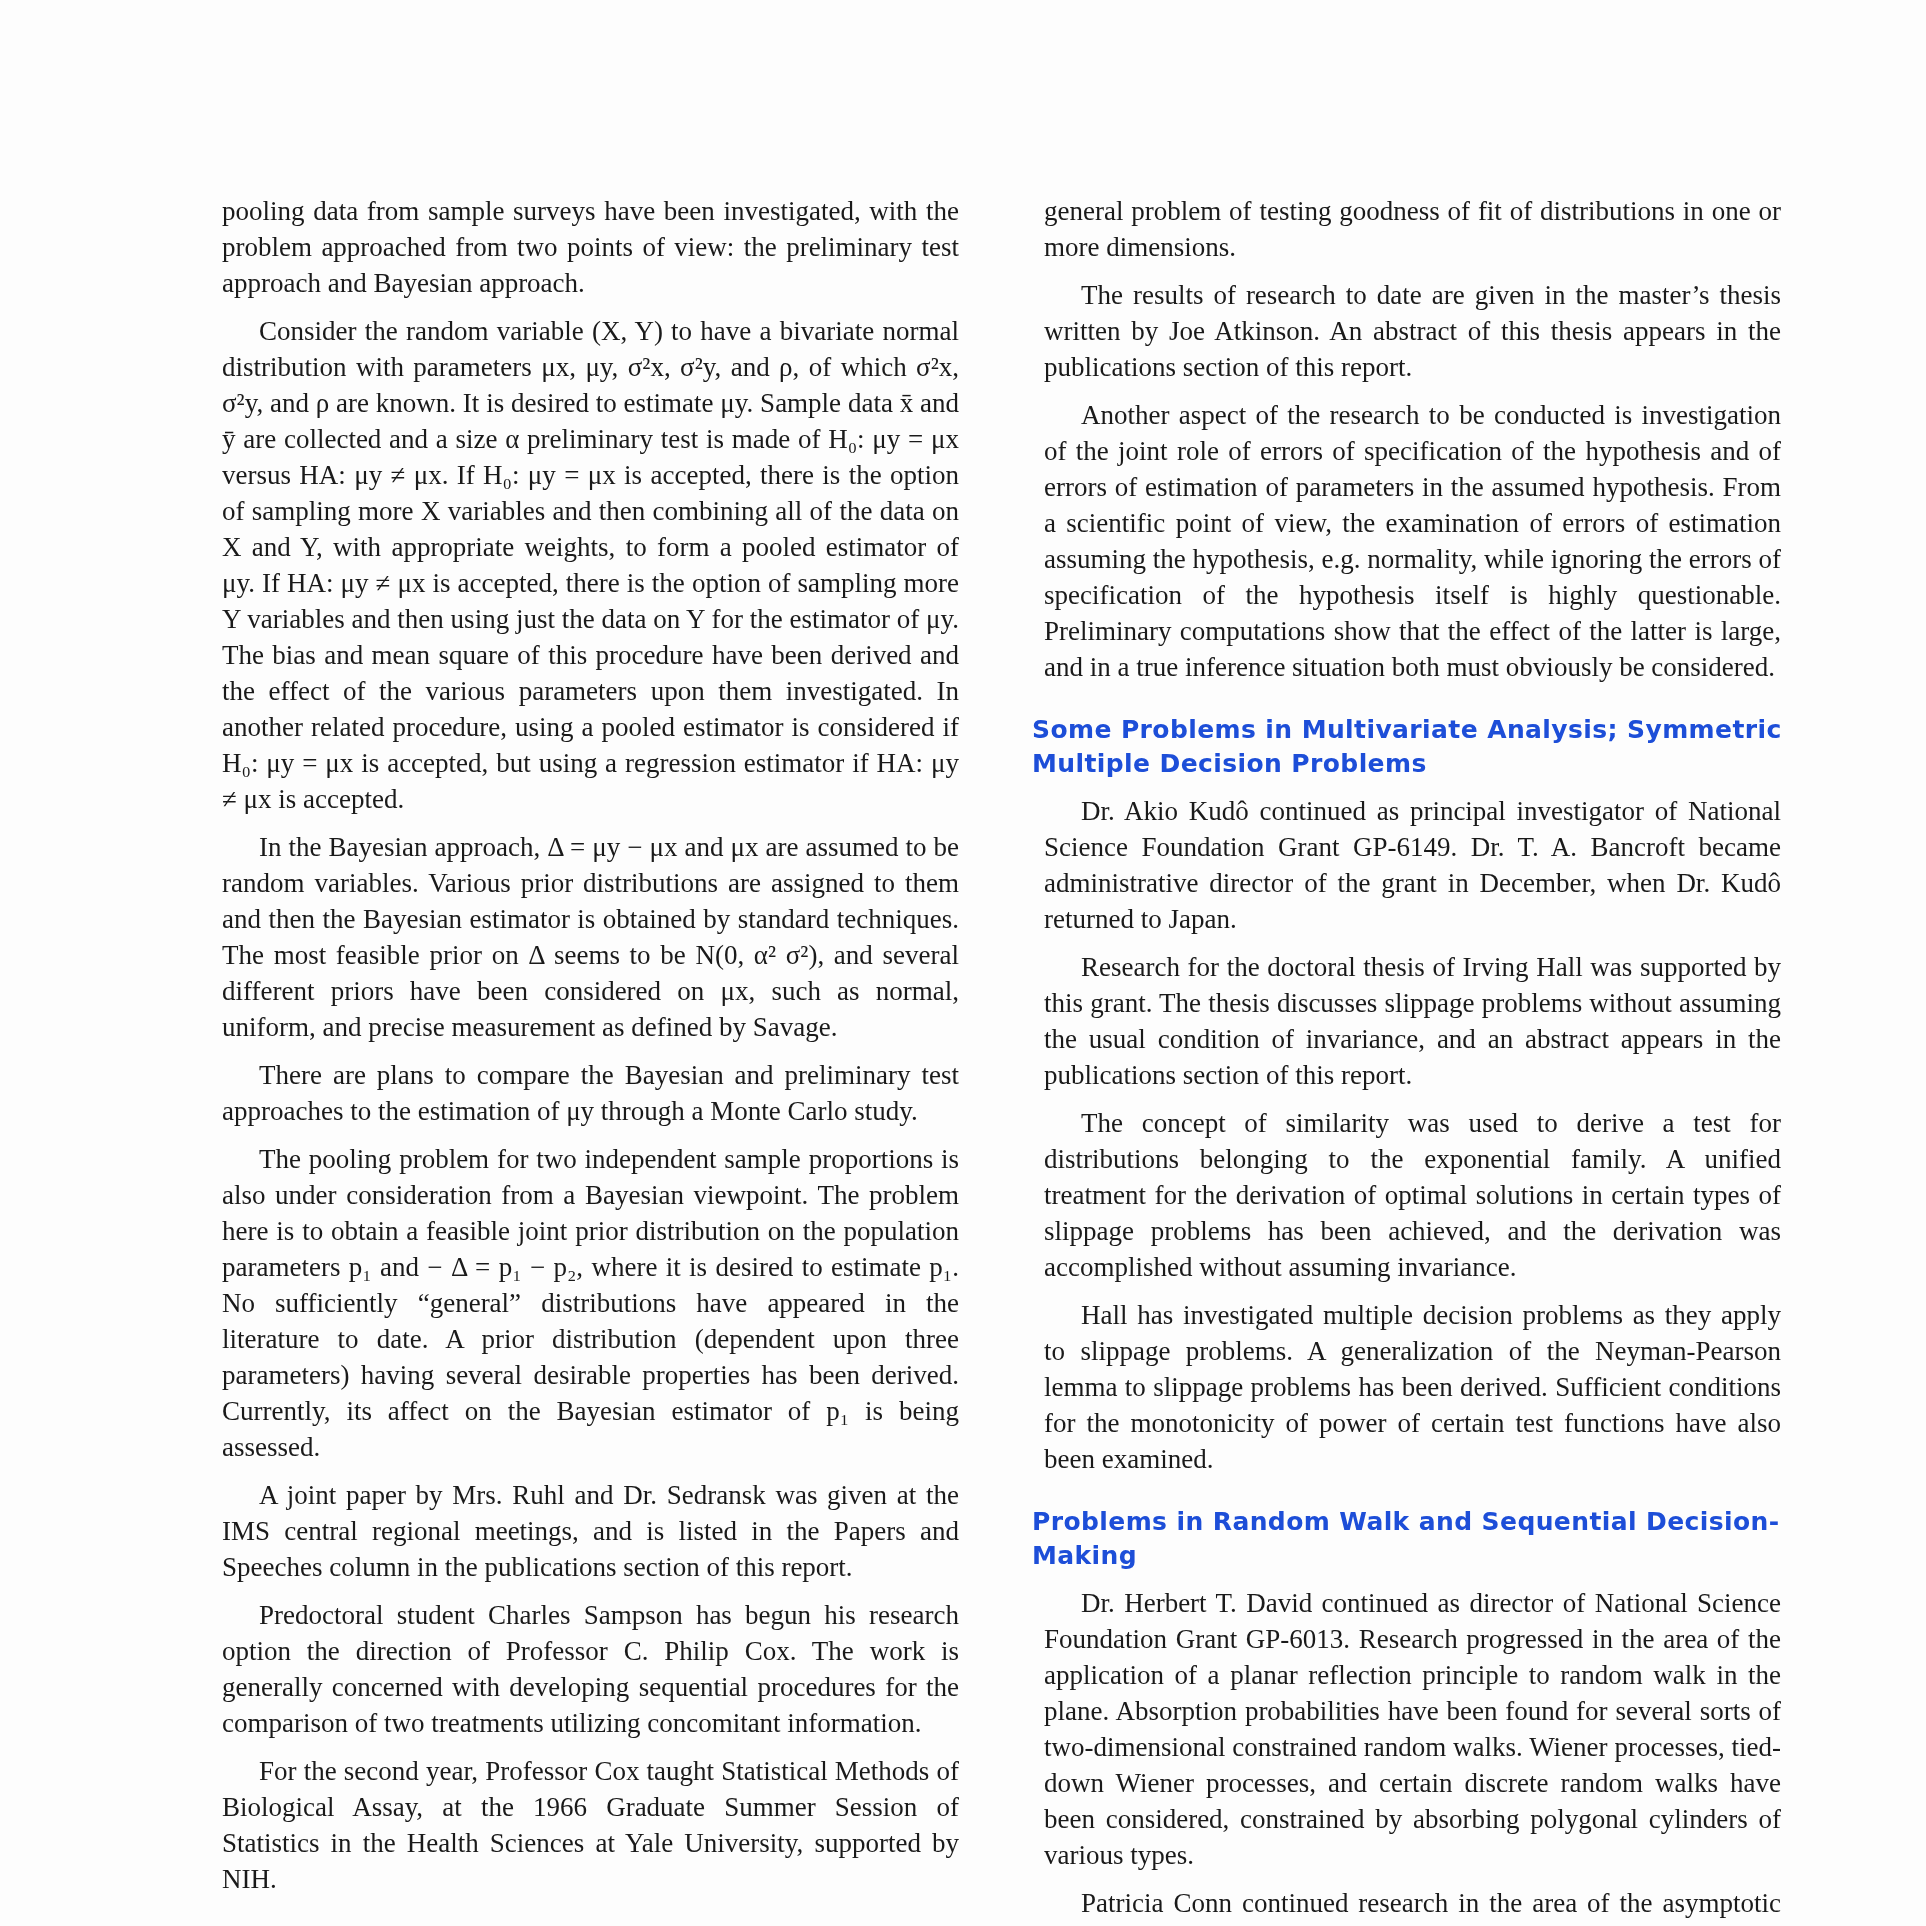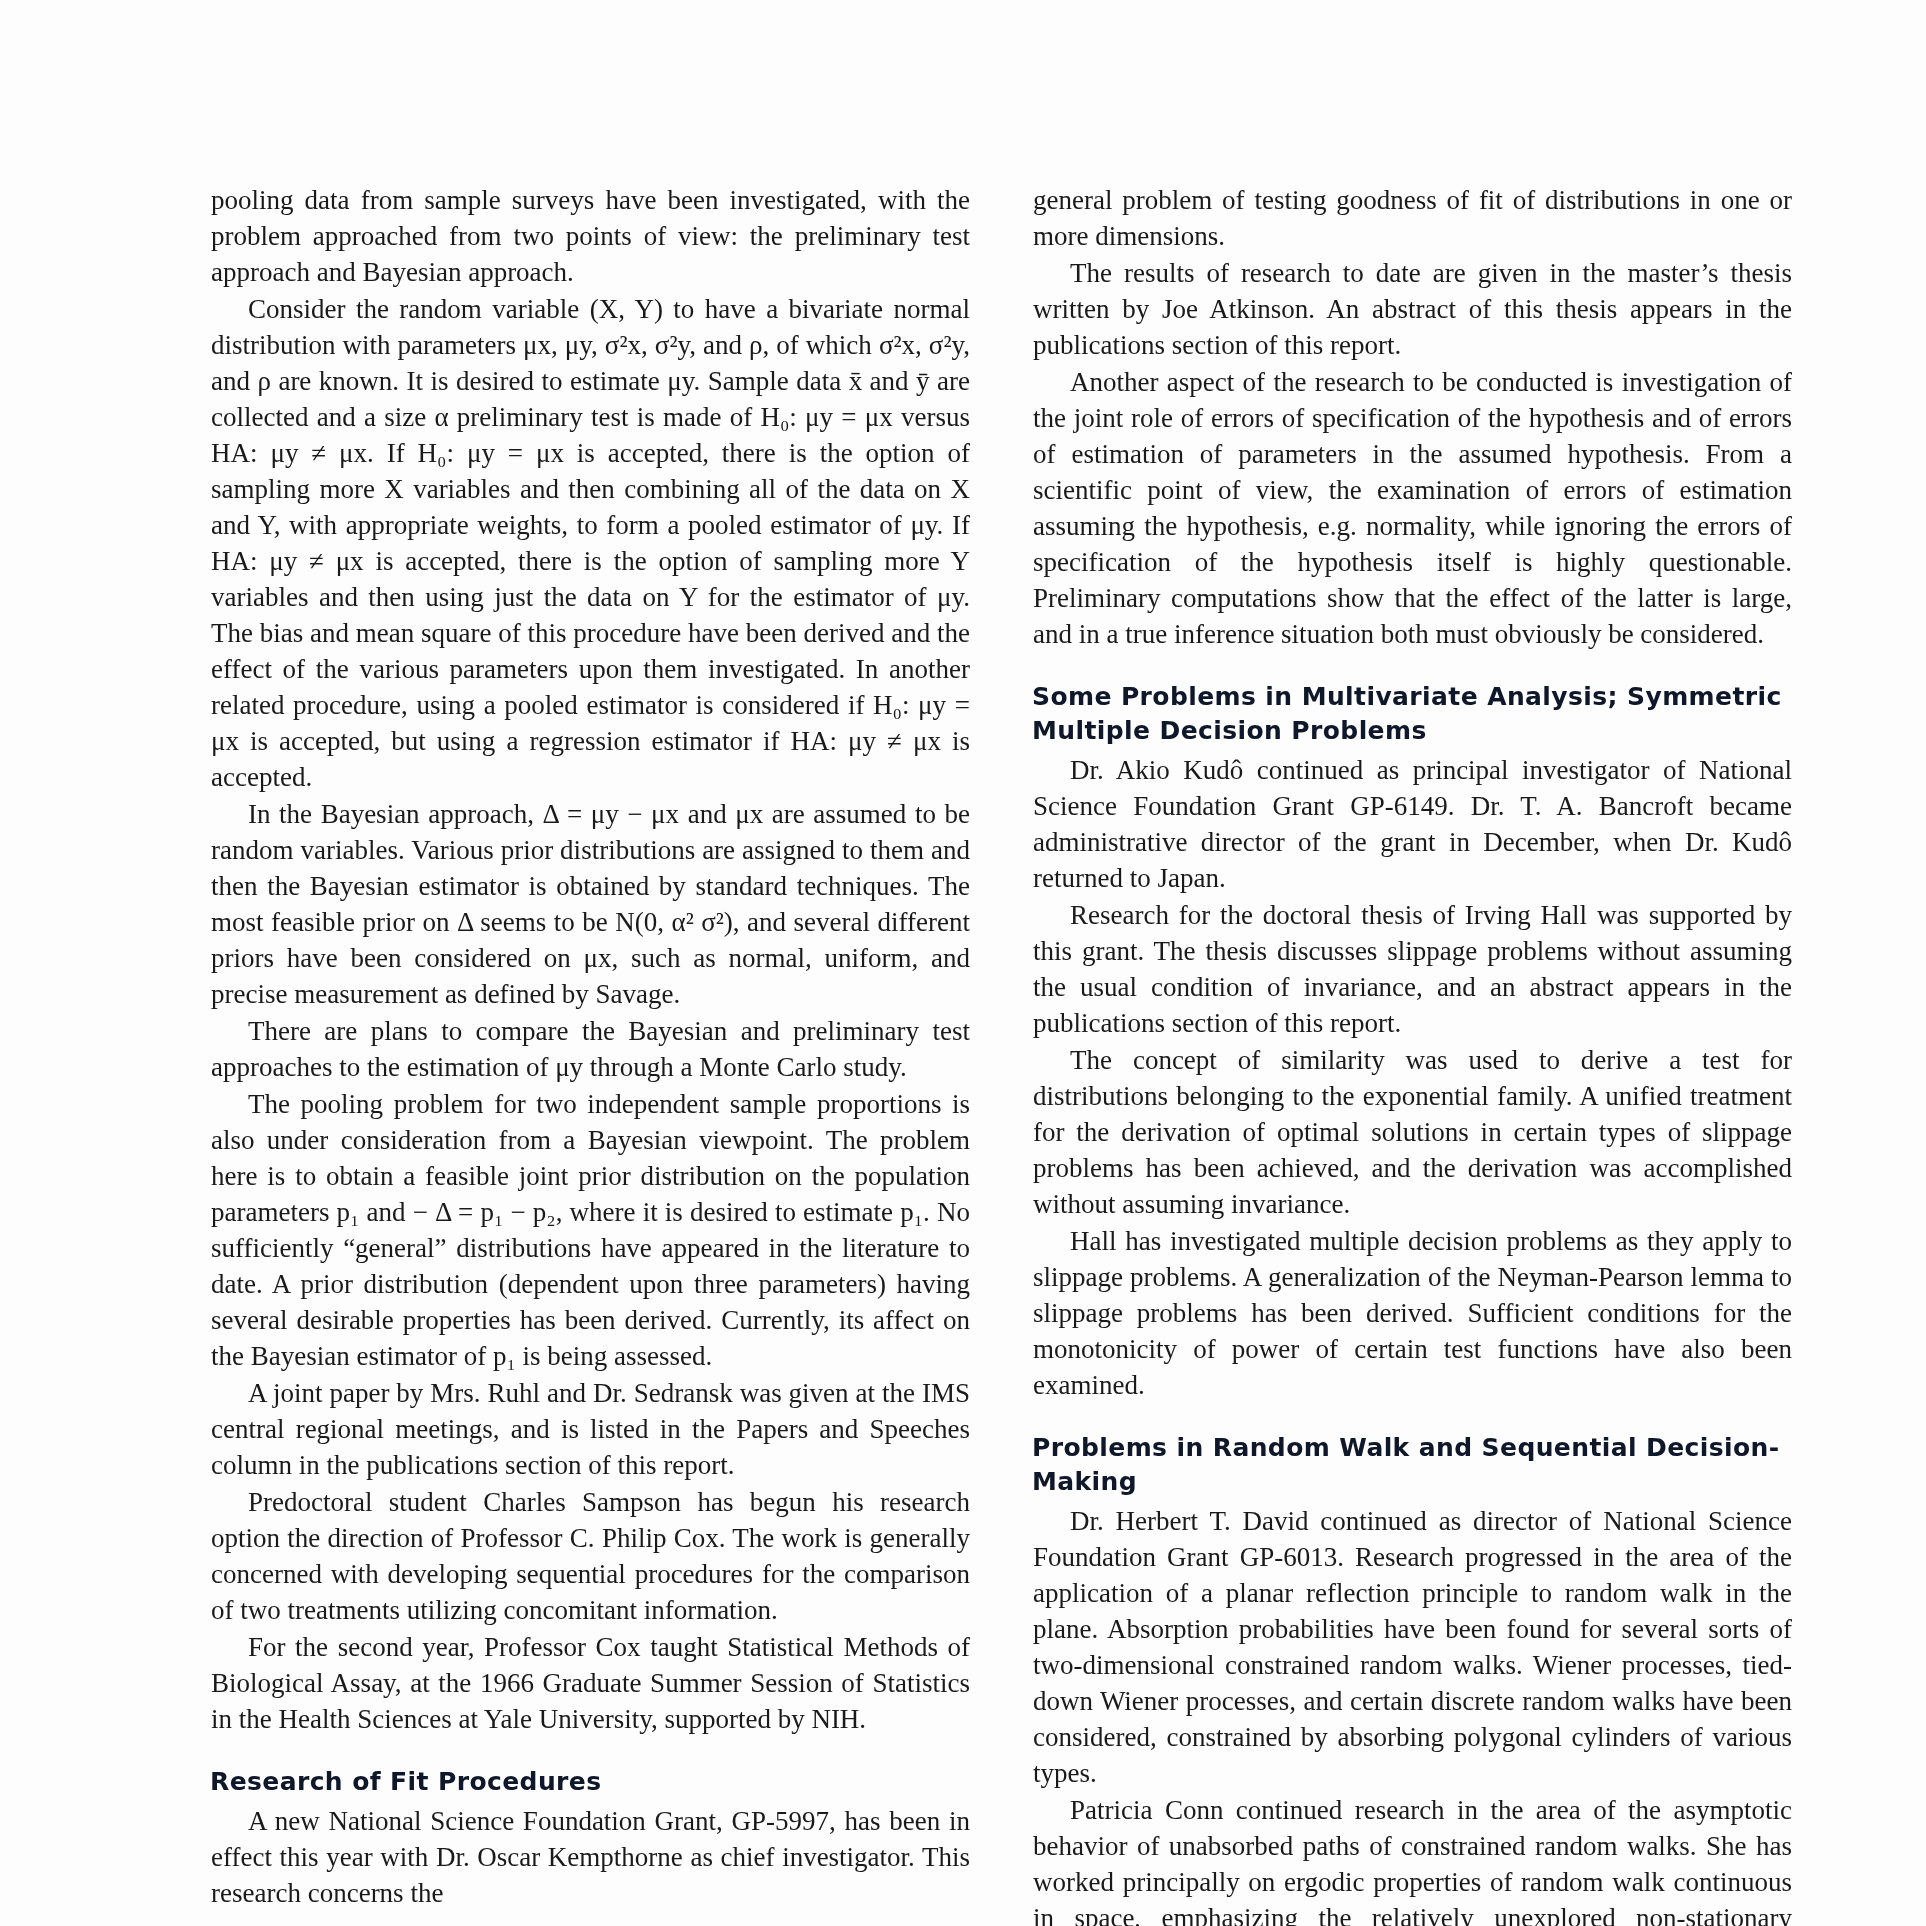--- a/index.html
+++ b/index.html
@@ -3,24 +3,24 @@
 <meta charset="utf-8">
 <style>
   html, body { margin:0; padding:0; }
   body { width:1965px; height:2542px; background:#ffffff; position:relative; overflow:hidden; }
   .page { position:absolute; left:0; top:0; width:1965px; height:2542px; background:#fdfdfd; }
   .col { position:absolute; top:181px; width:761px;
     font-family:"Liberation Serif","DejaVu Serif",serif; font-size:27px; line-height:36px;
     color:#1a1a1a; text-align:justify; }
   .col.left { left:210px; }
   .col.right { left:1032px; top:181px; }
-  .col p { margin:1px; text-indent:0; hyphens:manual; }
+  .col p { margin:12px; text-indent:0; hyphens:manual; }
   .col p.ind { text-indent:37px; }
   .col h2 { font-family:"DejaVu Sans","Liberation Sans",sans-serif; font-weight:bold;
-    font-size:25px; line-height:34px; margin:28px 0 3.9px 0; letter-spacing:0.4px; color:#0f172a; text-align:left; }
+    font-size:25px; line-height:34px; margin:28px 0 3.9px 0; letter-spacing:0.4px; color:#1d4ed8; text-align:left; }
 </style>
 </head>
 <body>
 
 <div class="page">
 
   <div class="col left">
     <p>pooling data from sample surveys have been investigated, with the problem approached from two points of view: the preliminary test approach and Bayesian approach.</p>
     <p class="ind">Consider the random variable (X, Y) to have a bivariate normal distribution with parameters μx, μy, σ²x, σ²y, and ρ, of which σ²x, σ²y, and ρ are known. It is desired to estimate μy. Sample data x̄ and ȳ are collected and a size α preliminary test is made of H₀: μy = μx versus HA: μy ≠ μx. If H₀: μy = μx is accepted, there is the option of sampling more X variables and then combining all of the data on X and Y, with appropriate weights, to form a pooled estimator of μy. If HA: μy ≠ μx is accepted, there is the option of sampling more Y variables and then using just the data on Y for the estimator of μy. The bias and mean square of this procedure have been derived and the effect of the various parameters upon them investigated. In another related procedure, using a pooled estimator is considered if H₀: μy = μx is accepted, but using a regression estimator if HA: μy ≠ μx is accepted.</p>
     <p class="ind">In the Bayesian approach, Δ = μy − μx and μx are assumed to be random variables. Various prior distributions are assigned to them and then the Bayesian estimator is obtained by standard techniques. The most feasible prior on Δ seems to be N(0, α² σ²), and several different priors have been considered on μx, such as normal, uniform, and precise measurement as defined by Savage.</p>

